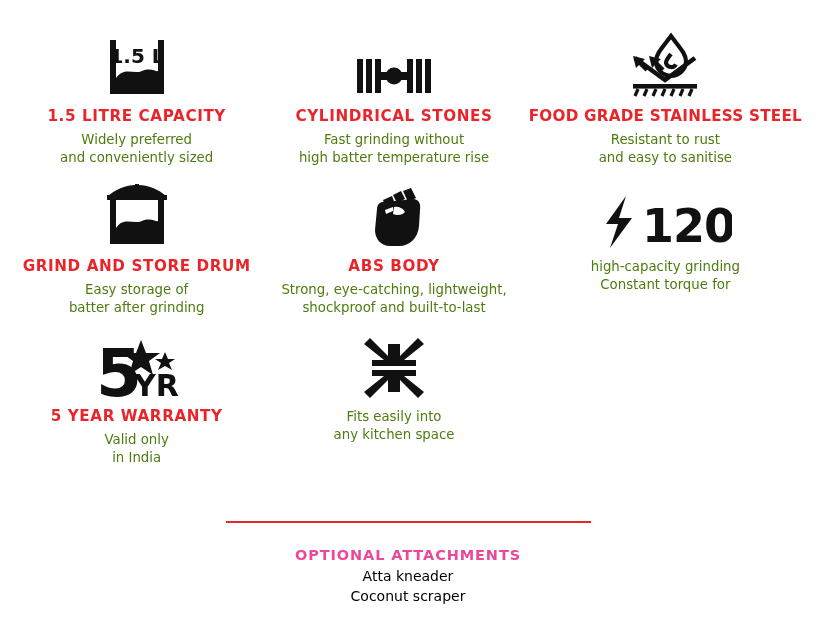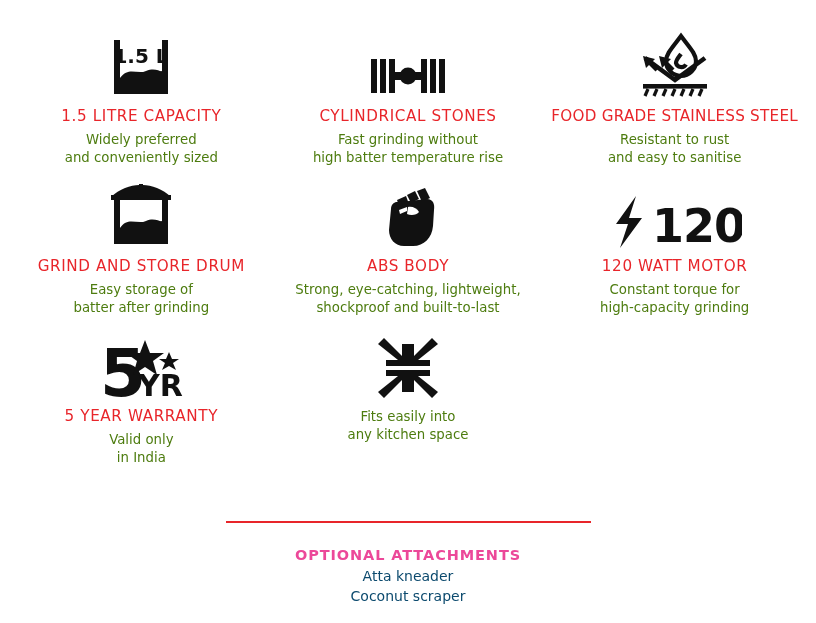--- a/index.html
+++ b/index.html
@@ -44,21 +44,21 @@
     height: 72px;
     display: flex;
     align-items: flex-end;
     justify-content: center;
     margin-bottom: 8px;
   }
   .icon-wrap svg { display: block; }
 
   .feature-title {
     color: #e8252a;
-    font-weight: 400;
+    font-weight: 700;
     font-size: 15.2px;
     letter-spacing: 0.6px;
     line-height: 1.15;
     margin: 0 0 6px 0;
     white-space: nowrap;
   }
   .feature-title.tight { letter-spacing: 0.25px; }
 
   .feature-desc {
     color: #4d7c0f;
@@ -90,21 +90,21 @@
     text-align: center;
   }
   .footer-title {
     color: #ec4899;
     font-weight: 700;
     font-size: 14.5px;
     letter-spacing: 0.9px;
     margin: 0 0 4px 0;
   }
   .footer-item {
-    color: #0c4a6e;
+    color: #000000;
     font-size: 14px;
     line-height: 1.42;
     margin: 0;
   }
 </style>
 </head>
 <body>
 
 <div class="sheet">
 
@@ -224,24 +224,23 @@
     </div>
 
 
     <div class="feature-cell">
       <div class="icon-wrap">
         <svg width="134" height="56" viewBox="0 0 134 56" aria-hidden="true">
           <polygon points="28,2 8,30 20,30 12,54 34,24 21,24" fill="#111"></polygon>
           <text x="44" y="48" font-family="'DejaVu Sans','Liberation Sans',sans-serif" font-size="46" font-weight="700" fill="#111" letter-spacing="-1">120W</text>
         </svg>
       </div>
-      <p class="feature-title">120 WATT MOTOR</p>
-      <p class="feature-desc">
+      <p class="feature-desc">
+        <span class="line">high-capacity grinding</span>
         <span class="line">Constant torque for</span>
-        <span class="line">high-capacity grinding</span>
       </p>
     </div>
 
     <div class="feature-cell">
       <div class="icon-wrap">
         <svg width="86" height="62" viewBox="0 0 86 62" aria-hidden="true">
           <text x="2" y="58" font-family="'DejaVu Sans','Liberation Sans',sans-serif" font-size="66" font-weight="700" fill="#111">5</text>
           <polygon points="47,2 52,15 66,15 55,23 59,37 47,29 35,37 39,23 28,15 42,15" fill="#111"></polygon>
           <polygon points="71,14 74,21 81,21 75,25 78,32 71,28 64,32 67,25 61,21 68,21" fill="#111"></polygon>
           <text x="40" y="58" font-family="'DejaVu Sans','Liberation Sans',sans-serif" font-size="30" font-weight="700" fill="#111">YR</text>

